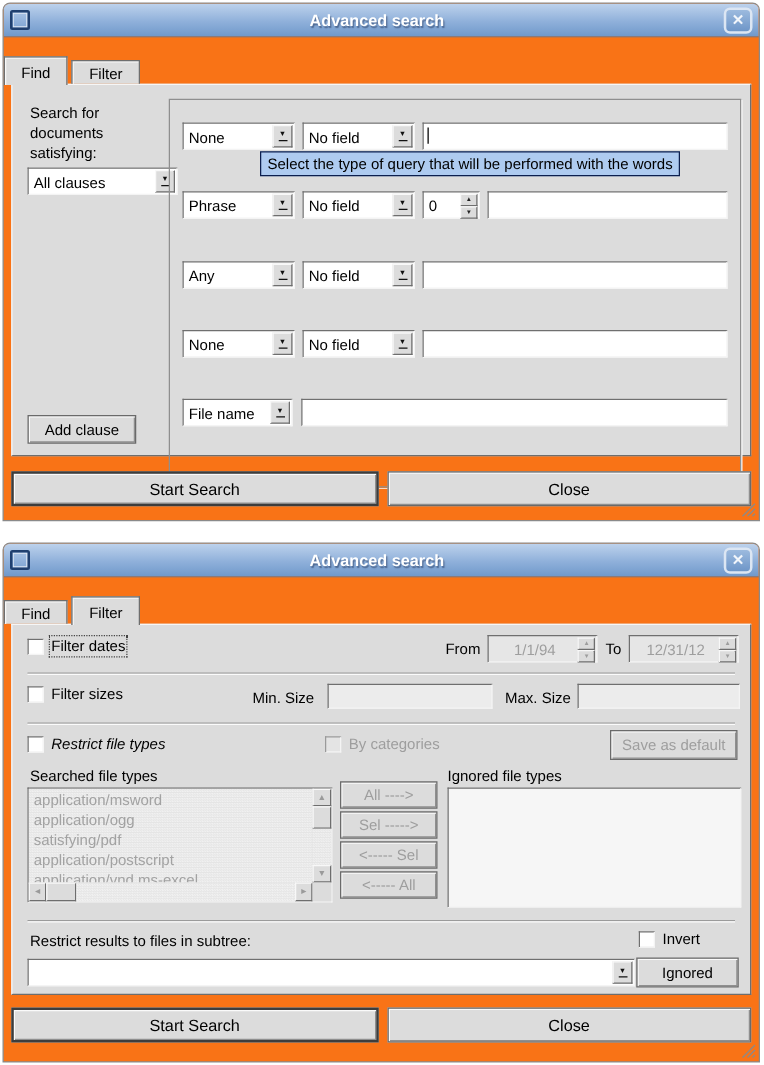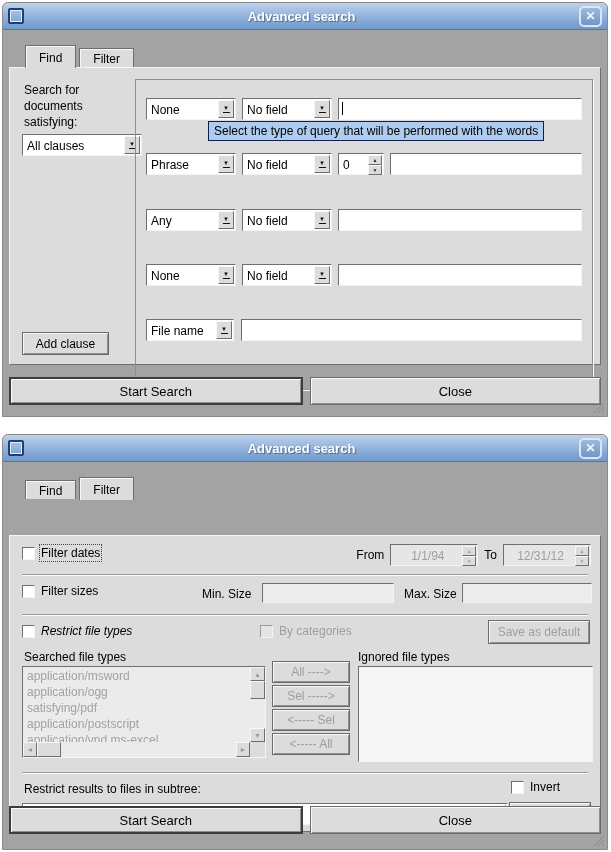--- a/index.html
+++ b/index.html
@@ -1,39 +1,39 @@
 <!DOCTYPE html>
 <html><head>
 <meta charset="utf-8">
 <style>
   * { margin:0; padding:0; box-sizing:border-box; }
   html,body { background:#ffffff; }
   body { font-family:"Liberation Sans", sans-serif; font-size:12px; color:#000; }
   #stage { position:relative; width:611px; height:852px; background:#fff; overflow:hidden; }
 
   
-  .win { position:absolute; left:2px; width:606px; background:#a3a3a3;
+  .win { position:absolute; left:2px; width:606px; background:#f97316;
          border:1px solid #8a8a8a; border-radius:6px 6px 0 0; }
   .titlebar { height:27px; display:flex; align-items:center; padding:0 5px;
               border-radius:5px 5px 0 0;
               background:linear-gradient(180deg,#bdd2ec 0%, #8fb0da 55%, #7099cb 100%);
               border-bottom:1px solid #54779f; }
   .menu-ic { width:16px; height:16px; border:2px solid #20406f; border-radius:2px;
              box-shadow:inset 0 0 0 1px #dfe8f4; }
   .ttl { flex:1; text-align:center; font-weight:bold; font-size:13px; color:#fff;
          text-shadow:1px 1px 1px rgba(30,50,90,.55); }
   .close-btn { width:23px; height:21px; border:2px solid #dce6f3; border-radius:5px;
                background:linear-gradient(#9cbade,#6e96c8); color:#f2f6fb;
                display:grid; place-items:center; font-size:12px; font-weight:bold; line-height:1; }
   .body { position:relative; height:calc(100% - 27px); }
   .etched  { border:1px solid #8f8f8f; box-shadow:1px 1px 0 #fafafa; }
   .sep { position:absolute; height:2px; border-top:1px solid #9b9b9b; border-bottom:1px solid #fbfbfb; left:12px; right:12px; }
 
   
-  .tabs { position:absolute; top:15px; left:22px; display:flex; z-index:3; }
+  .tabs { position:absolute; top:15px; left:0; display:flex; z-index:3; }
   .tab { background:#dcdcdc; border:1px solid #6e6e6e; border-bottom:none;
          box-shadow:inset 1px 1px 0 #f8f8f8; padding:3px 13px 0 13px; height:19px;
          margin-right:3px; margin-top:3px; font-size:12px; }
   .tab.active { height:23px; margin-top:0; padding-top:5px; margin-bottom:-1px; }
   .pane { position:absolute; left:6px; right:6px; top:37px; background:#dcdcdc;
           border:1px solid; border-color:#f6f6f6 #6e6e6e #6e6e6e #f6f6f6; }
 
   
   .field { background:#fff; height:22px; font:12px "Liberation Sans",sans-serif; padding:0 4px;
            border:1px solid; border-color:#6f6f6f #f4f4f4 #f4f4f4 #6f6f6f; }
@@ -239,21 +239,21 @@
     <div class="titlebar">
       <span class="menu-ic"></span>
       <span class="ttl">Advanced search</span>
       <span class="close-btn">✕</span>
     </div>
     <div class="body">
       <div class="tabs">
         <div class="tab"><span>Find</span></div>
         <div class="tab active"><span>Filter</span></div>
       </div>
-      <div class="pane" style="height:297px;margin-top:36px;">
+      <div class="pane" style="height:297px;">
 
         <div class="ckrow" style="left:12px; top:10px;">
           <span class="ckb"></span>
           <span class="cklbl focus">Filter dates</span>
         </div>
         <div style="position:absolute; right:9px; top:8px; display:flex; align-items:center; gap:6px;">
           <span>From</span>
           <div class="spin dis" style="width:88px;">
             <span class="sval">1/1/94</span>
             <span class="sbtns">

